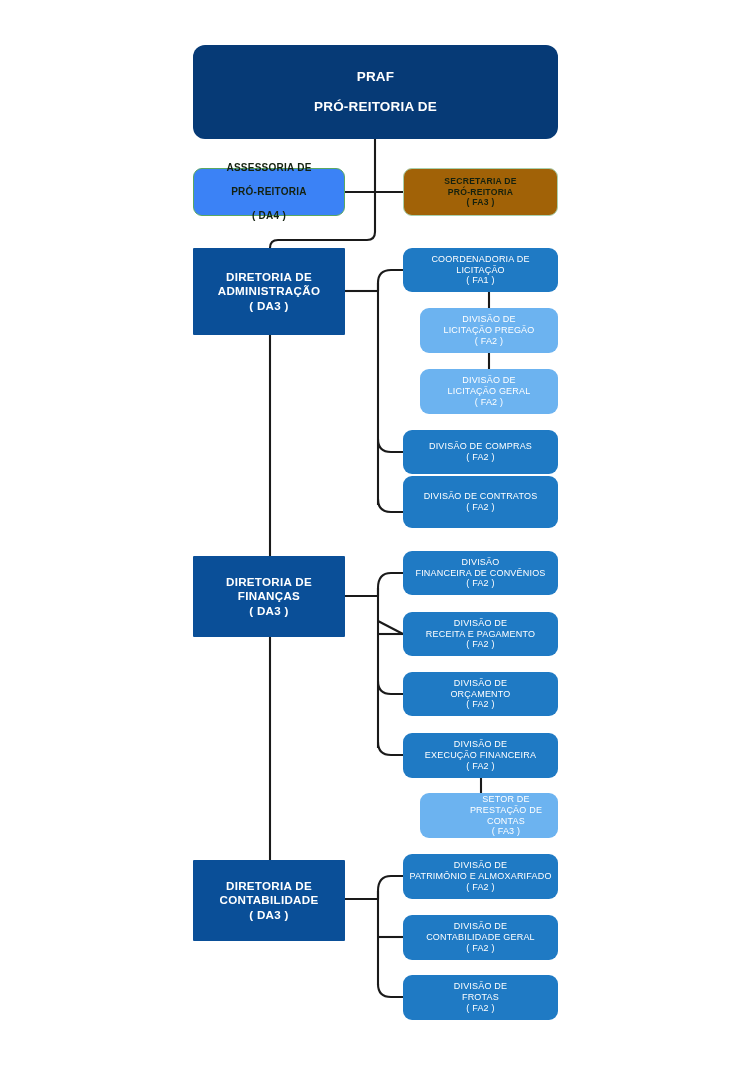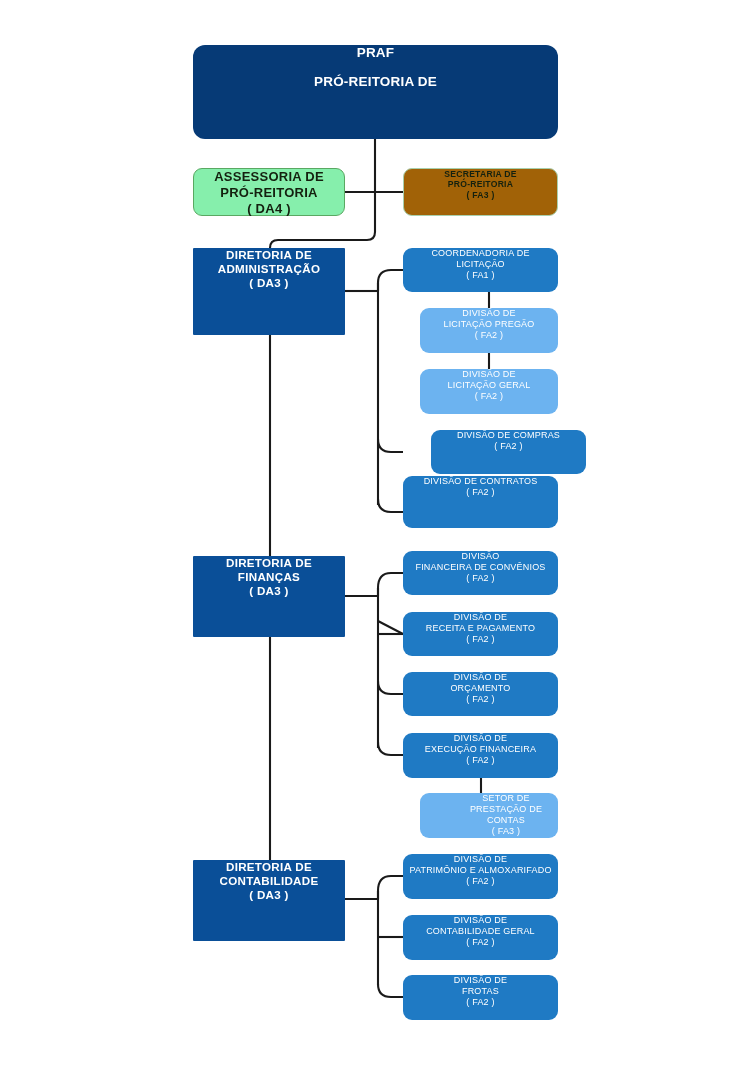--- a/index.html
+++ b/index.html
@@ -17,20 +17,21 @@
   svg.connectors {
     position: absolute; left: 0; top: 0;
     width: 738px; height: 1067px;
     pointer-events: none;
   }
   .node {
     position: absolute;
     display: flex;
     flex-direction: column;
     align-items: center;
+    justify-content: center;
     text-align: center;
     border-radius: 9px;
     line-height: 1.22;
     z-index: 2;
   }
   .node .ln { display: block; width: 100%; }
 
   
   .root {
     background: #063a76;
@@ -50,26 +51,27 @@
     background: #0a4f98;
     color: #ffffff;
     font-weight: bold;
     font-size: 11.6px;
     letter-spacing: .3px;
     border-radius: 1px;
   }
 
   
   .green-solid {
-    background: #86efac;
+    background: #3b82f6;
     border: 1.6px solid #5aa862;
     color: #14210f;
     font-weight: bold;
-    font-size: 13px;
+    font-size: 10px;
     letter-spacing: .25px;
+    gap: 12px;
   }
   
   .green-pale {
     background: #a16207;
     border: 1.6px solid #a8cfac;
     color: #14210f;
     font-weight: bold;
     font-size: 8.6px;
     letter-spacing: .25px;
   }
@@ -179,21 +181,21 @@
     <span class="ln">LICITAÇÃO PREGÃO</span>
     <span class="ln">( FA2 )</span>
   </div>
 
   <div class="node blue-light" style="left:420px; top:369px; width:138px; height:45px;">
     <span class="ln">DIVISÃO DE</span>
     <span class="ln">LICITAÇÃO GERAL</span>
     <span class="ln">( FA2 )</span>
   </div>
 
-  <div class="node blue-mid" style="left:403px; top:430px; width:155px; height:44px;margin-left:28px;">
+  <div class="node blue-mid" style="left:403px; top:430px; width:155px; height:44px;">
     <span class="ln">DIVISÃO DE COMPRAS</span>
     <span class="ln">( FA2 )</span>
   </div>
 
   <div class="node blue-mid" style="left:403px; top:476px; width:155px; height:52px;">
     <span class="ln">DIVISÃO DE CONTRATOS</span>
     <span class="ln">( FA2 )</span>
   </div>
 
   <div class="node dir" style="left:193px; top:556px; width:152px; height:81px;">

